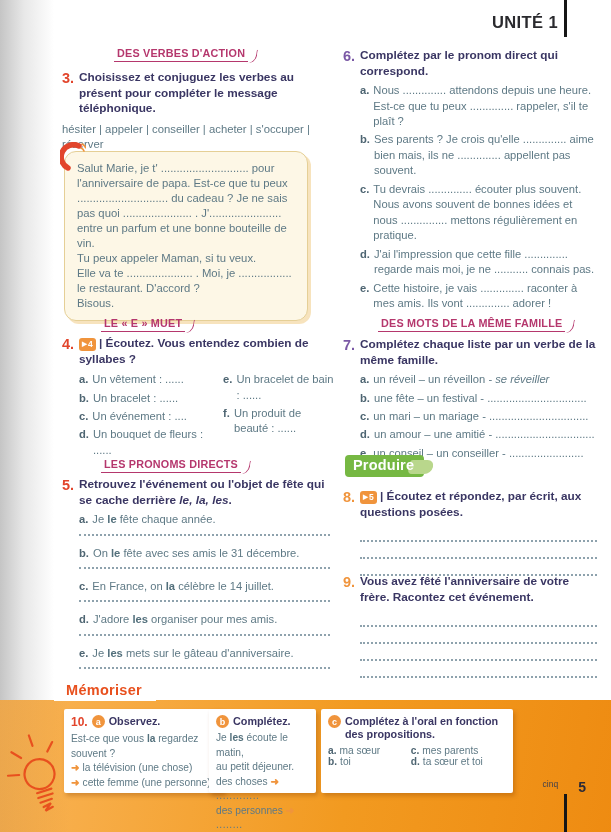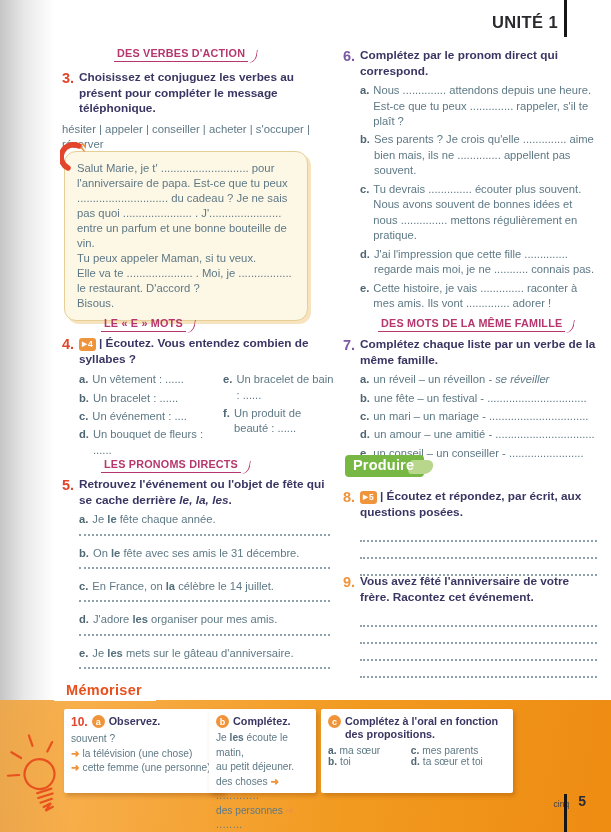--- a/index.html
+++ b/index.html
@@ -70,21 +70,21 @@
   .card-title{font-size:10.8px;font-weight:bold;color:#3a3663;line-height:1.25;}
   .card-line{font-size:10.2px;color:#5e7985;line-height:1.42;}
   .card-line b{color:#53707c;}
   .arrow-row{display:flex;gap:3px;font-size:10.2px;color:#5e7985;line-height:1.42;}
   .arw{color:#f0943c;font-weight:bold;flex:none;}
   .opt-grid{display:grid;grid-template-columns:1fr 1.15fr;row-gap:0;margin-top:2px;
             font-size:10.2px;color:#5e7985;}
   .opt .lt{font-weight:bold;color:#4e6572;margin-right:3px;}
   .fillrow .blank{letter-spacing:.5px;}
 
-  .footer{position:absolute;right:52px;top:93px;display:flex;align-items:flex-end;gap:9px;}
+  .footer{position:absolute;right:52px;top:79px;display:flex;align-items:flex-start;gap:20px;}
   .footer .w{font-size:8.5px;color:#43404b;}
   .footer .n{font-size:14px;font-weight:bold;color:#2e2b36;}
 
   .it i{font-style:italic;}
 </style>
 </head>
 <body>
 
 <div class="page">
   <div class="gutter"></div>
@@ -111,21 +111,21 @@
     <div class="bl">l'anniversaire de papa. Est-ce que tu peux</div>
     <div class="bl">............................. du cadeau ? Je ne sais</div>
     <div class="bl">pas quoi ...................... . J'.......................</div>
     <div class="bl">entre un parfum et une bonne bouteille de vin.</div>
     <div class="bl">Tu peux appeler Maman, si tu veux.</div>
     <div class="bl">Elle va te ..................... . Moi, je .................</div>
     <div class="bl">le restaurant. D'accord ?</div>
     <div class="bl">Bisous.</div>
   </div>
 
-  <div class="sec" style="left:101px;top:317px;">LE « E » MOTS</div>
+  <div class="sec" style="left:101px;top:317px;">LE « E » MUET</div>
 
   <div class="ex" style="left:62px;top:336px;width:276px;">
     <div class="ex-head">
       <span class="ex-num red">4.</span>
       <div class="ex-title">
         <span class="audio">
             <span class="tri">▶</span>
             <span>4</span>
           </span>
         <span class="sep">|</span>
@@ -322,20 +322,21 @@
         <path d="M30,83 L38,81 L31,87 L39,85"></path>
       </g>
     </svg>
 
     <div class="card" style="left:64px;width:160px;">
       <div class="card-head">
         <span class="memo-num">10.</span>
         <span class="badge">a</span>
         <span class="card-title">Observez.</span>
       </div>
+      <div class="card-line"><span>Est-ce que vous </span><b>la</b><span> regardez</span></div>
       <div class="card-line">souvent ?</div>
       <div class="arrow-row">
           <span class="arw">➜</span>
           <span>la télévision (une chose)</span>
         </div>
       <div class="arrow-row">
           <span class="arw">➜</span>
           <span>cette femme (une personne)</span>
         </div>
     </div>

